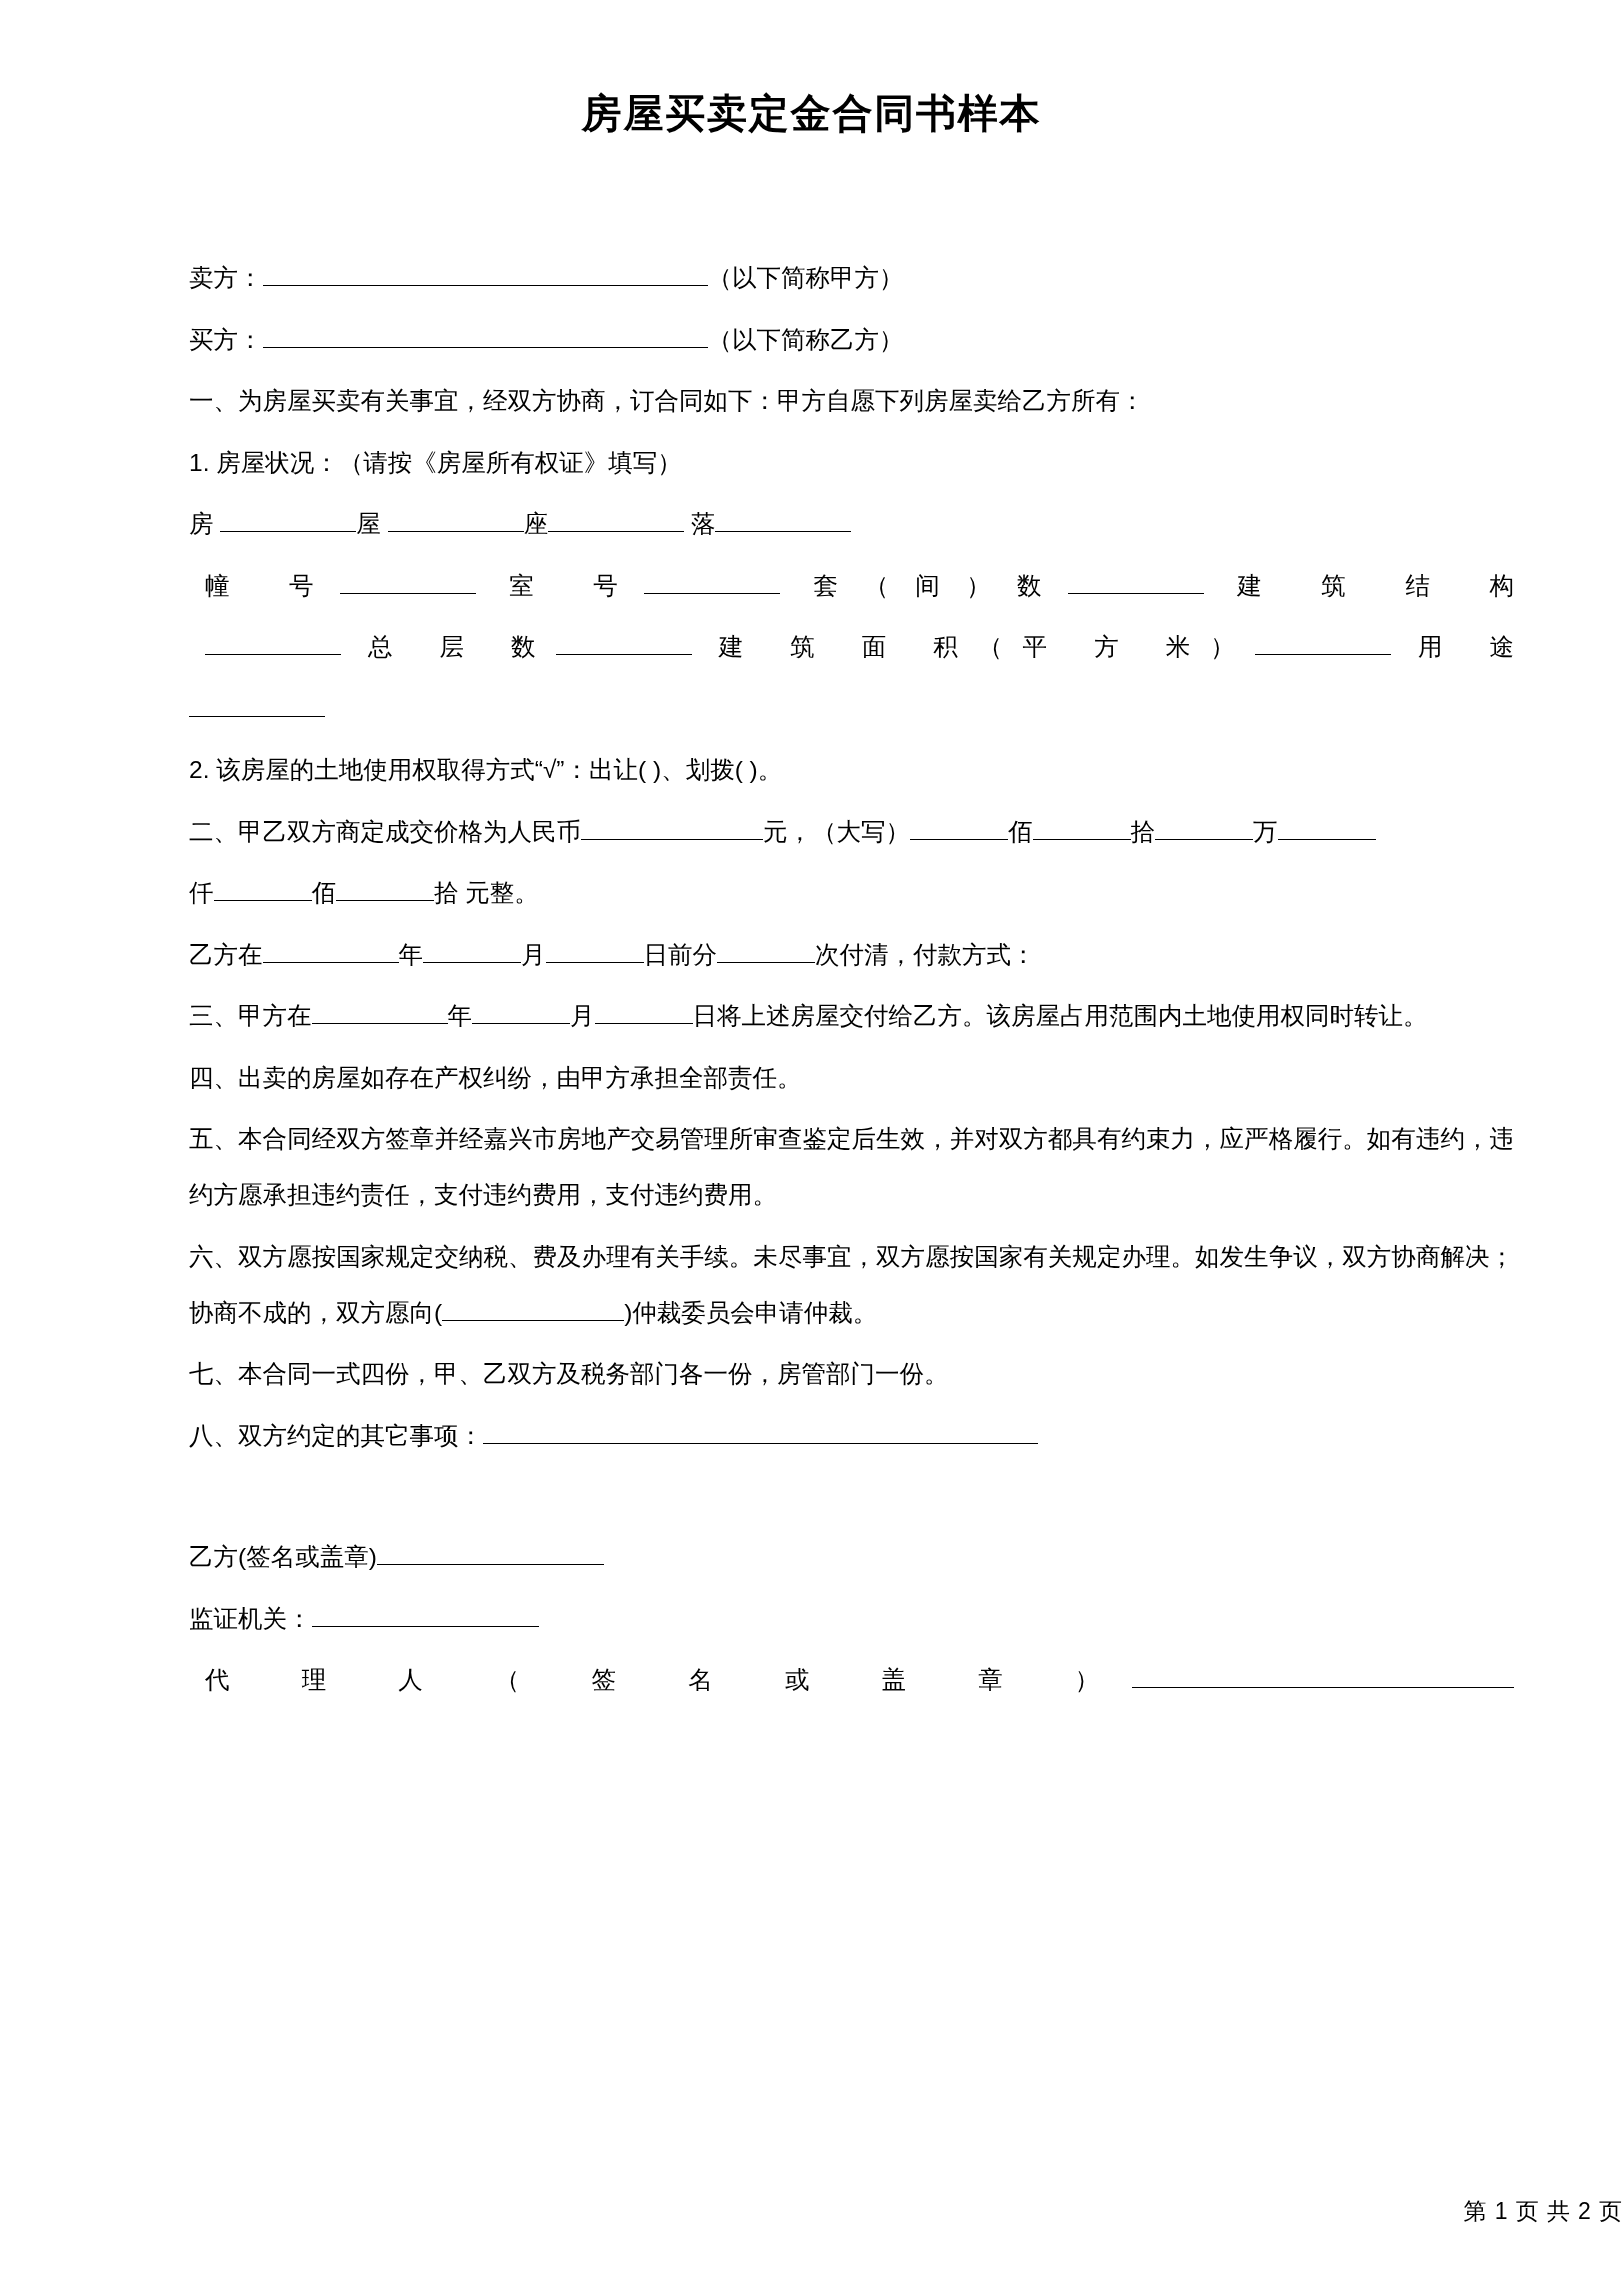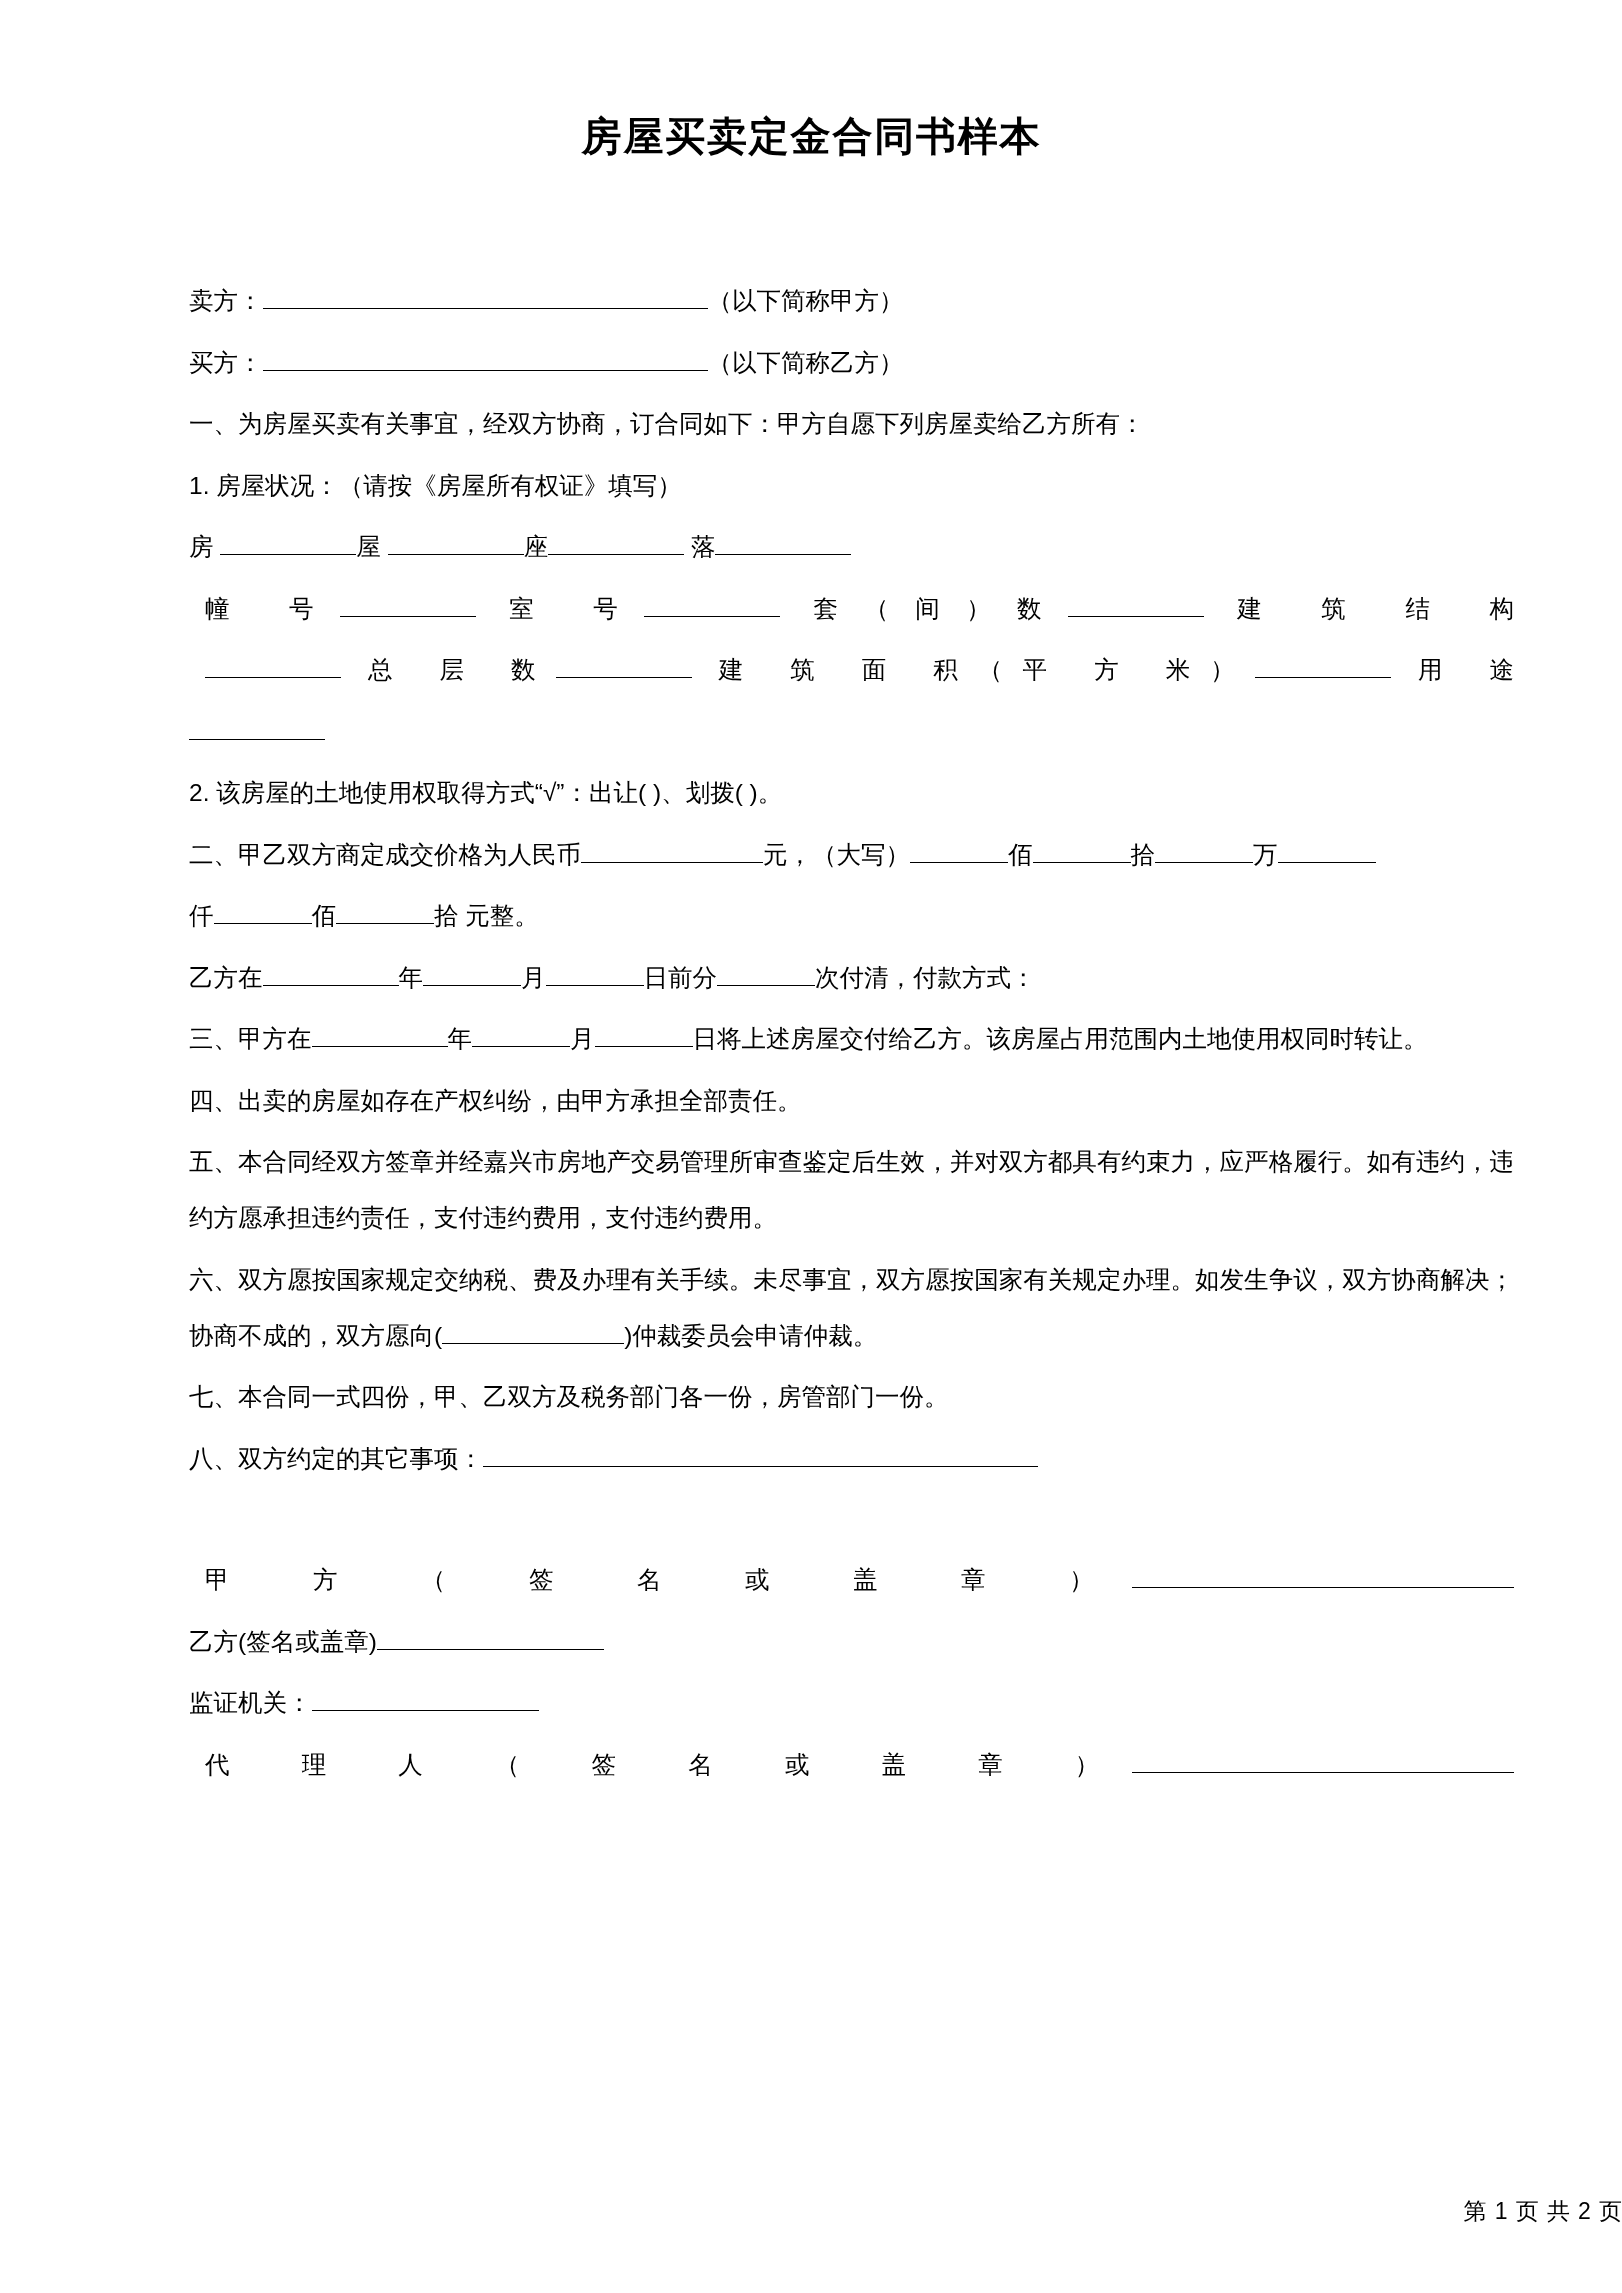--- a/index.html
+++ b/index.html
@@ -18,21 +18,21 @@
     font-family: "Liberation Serif", "DejaVu Serif", serif;
     color: #000000;
   }
   .doc-title {
     text-align: center;
     font-family: "Liberation Sans", "DejaVu Sans", sans-serif;
     font-weight: bold;
     font-size: 40px;
     letter-spacing: 1.8px;
     margin: 0;
-    padding-top: 109px;
+    padding-top: 86px;
   }
   .body-wrap {
     padding-left: 189px;
     padding-right: 109px;
     padding-top: 109px;
   }
   p.line {
     font-size: 24.5px;
     line-height: 56px;
     margin: 0 0 5.5px 0;
@@ -143,23 +143,20 @@
       <span>六、双方愿按国家规定交纳税、费及办理有关手续。未尽事宜，双方愿按国家有关规定办理。如发生争议，双方协商解决；协商不成的，双方愿向(</span><span class="u u-lg"></span><span>)仲裁委员会申请仲裁。</span>
     </p>
 
     <p class="line">七、本合同一式四份，甲、乙双方及税务部门各一份，房管部门一份。</p>
 
     <p class="line">
       <span>八、双方约定的其它事项：</span><span class="u u-other"></span>
     </p>
 
     <div class="sig-block">
-      <p class="line just">
-        <span>甲 方 （ 签 名 或 盖 章 ）</span><span class="u u-xxl"></span>
-      </p>
       <p class="line">
         <span>乙方(签名或盖章)</span><span class="u u-xl"></span>
       </p>
       <p class="line">
         <span>监证机关：</span><span class="u u-xl"></span>
       </p>
       <p class="line just">
         <span>代 理 人 （ 签 名 或 盖 章 ）</span><span class="u u-xxl"></span>
       </p>
     </div>

